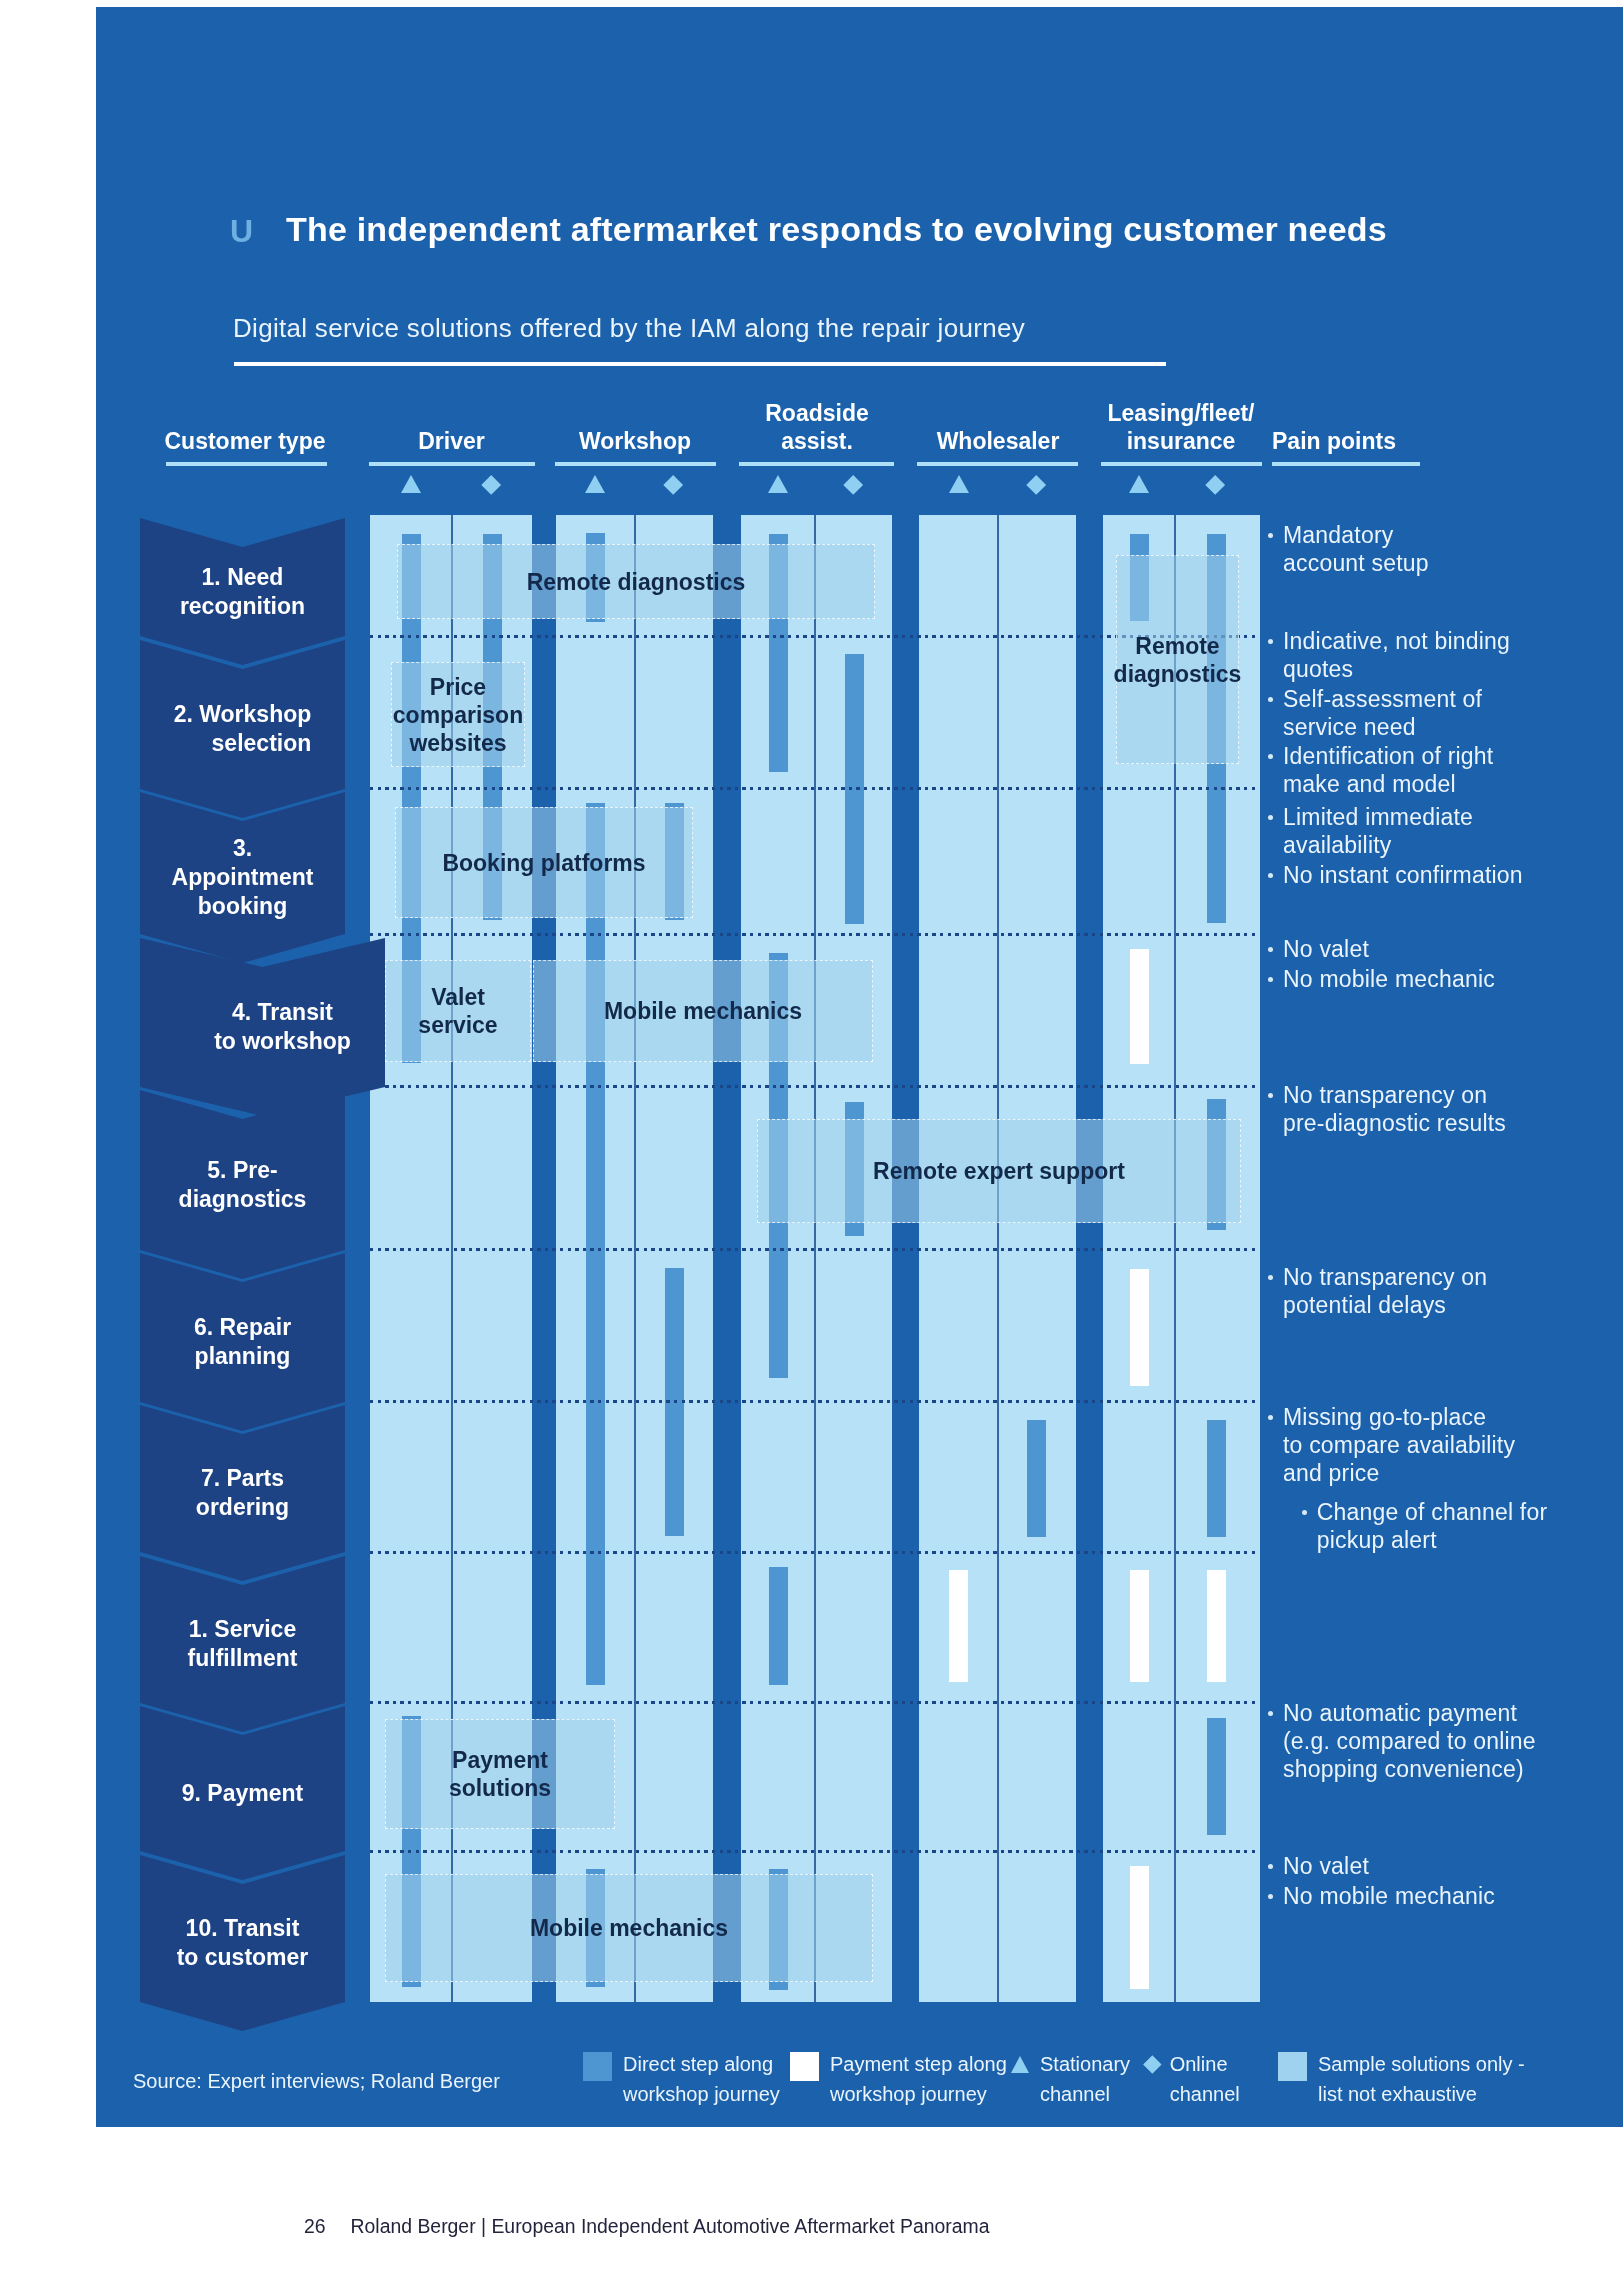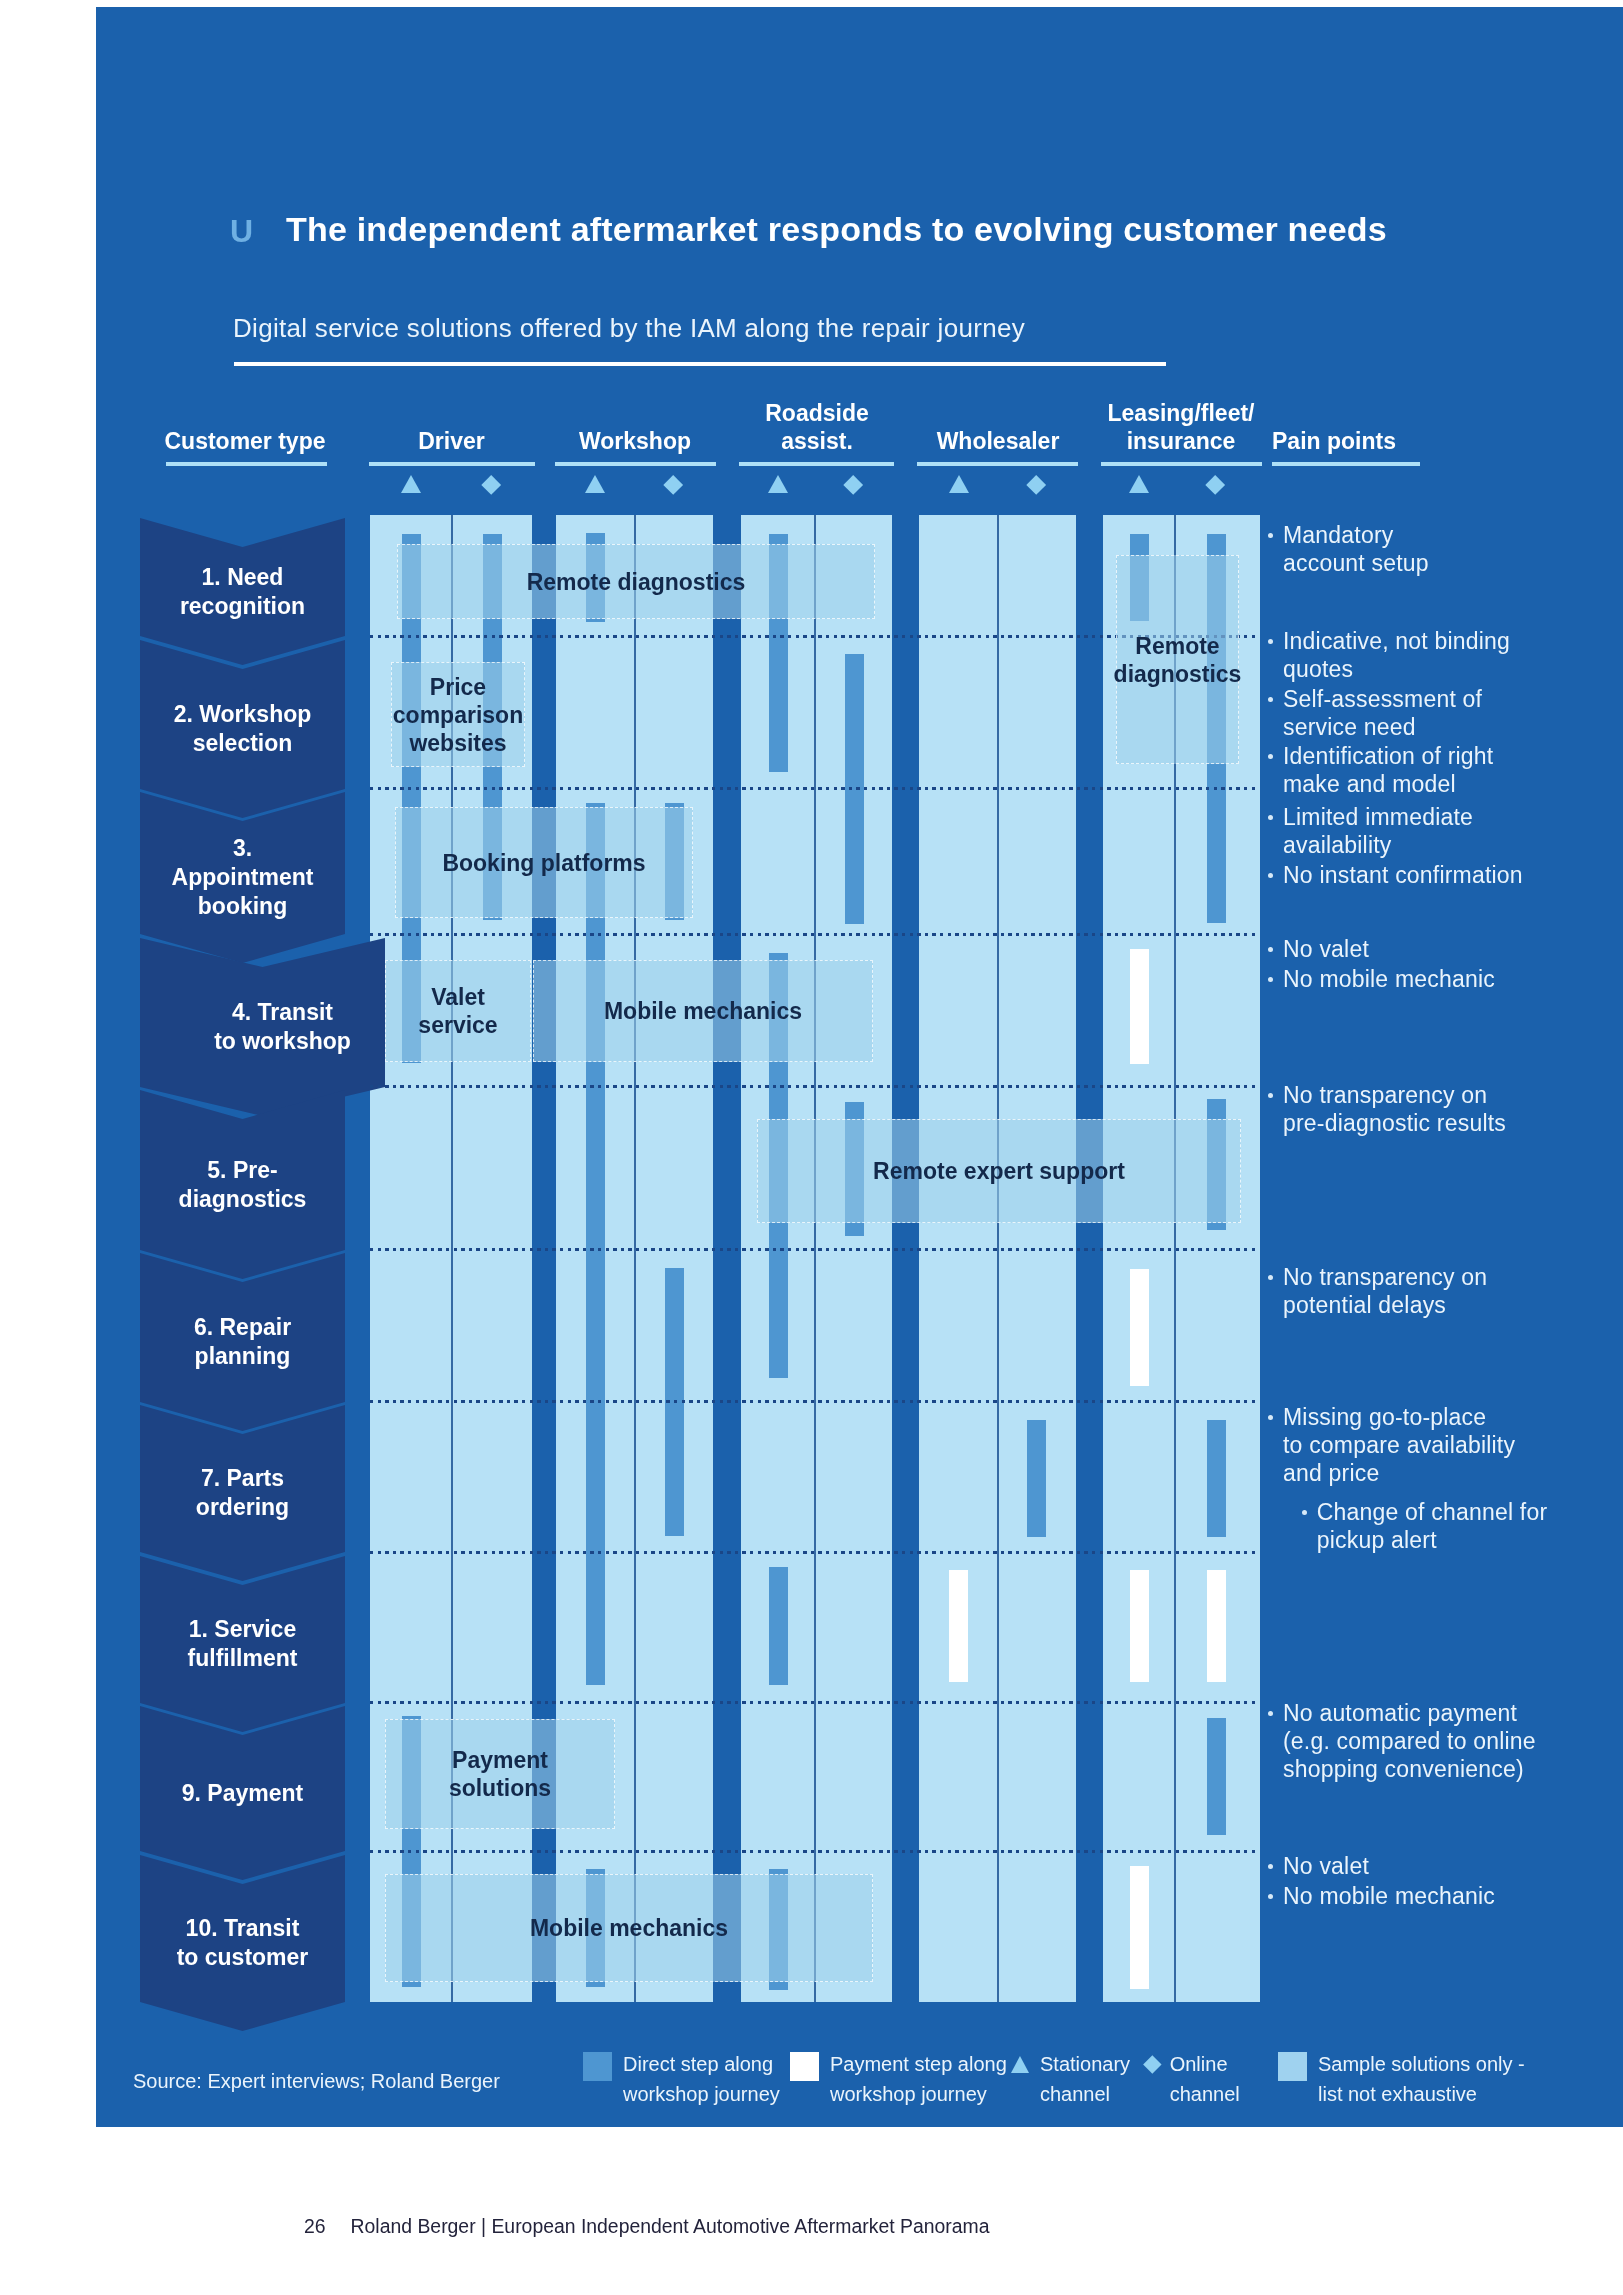--- a/index.html
+++ b/index.html
@@ -109,21 +109,21 @@
     <div class="abs rowline" style="top: 787px;"></div>
     <div class="abs rowline" style="top: 933px;"></div>
     <div class="abs rowline" style="top: 1085px;"></div>
     <div class="abs rowline" style="top: 1248px;"></div>
     <div class="abs rowline" style="top: 1400px;"></div>
     <div class="abs rowline" style="top: 1551px;"></div>
     <div class="abs rowline" style="top: 1701px;"></div>
     <div class="abs rowline" style="top: 1850px;"></div>
     <div class="abs chevron" style="top: 518px; height: 147px;">1.  Need
 recognition</div>
-    <div class="abs chevron" style="top: 640px; height: 178px;">2. Workshop
+    <div class="abs chevron" style="top: 640px; height: 178px; text-align: right;">2. Workshop
 selection</div>
     <div class="abs chevron" style="top: 792px; height: 171px;">3.
 Appointment
 booking</div>
     <div class="abs chevron" style="top: 938px; height: 178px; padding-left: 40px;">4. Transit
 to workshop</div>
     <div class="abs chevron" style="top: 1090px; height: 189px;">5. Pre-
 diagnostics</div>
     <div class="abs chevron" style="top: 1253px; height: 178px;">6. Repair
 planning</div>

